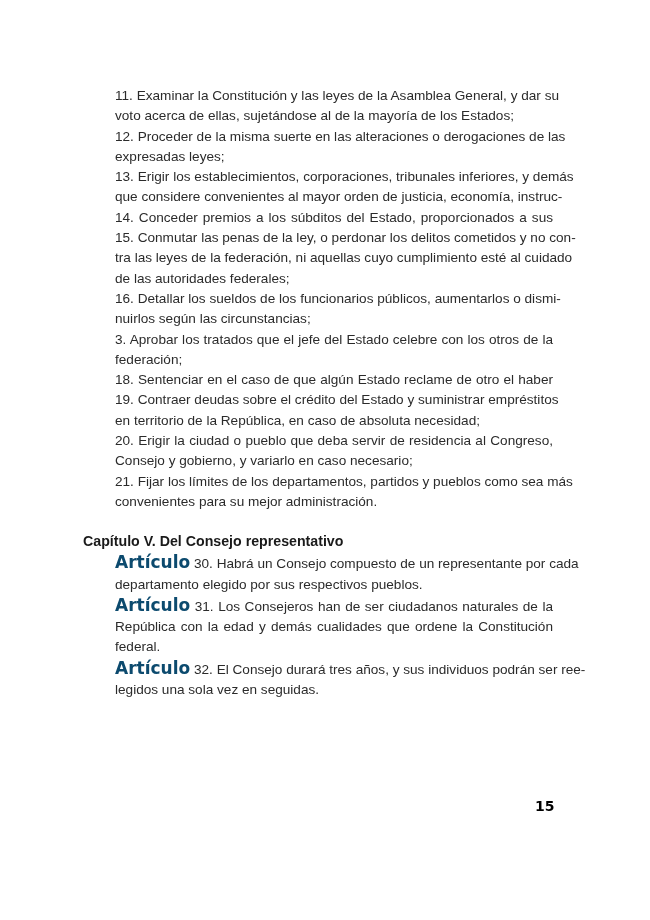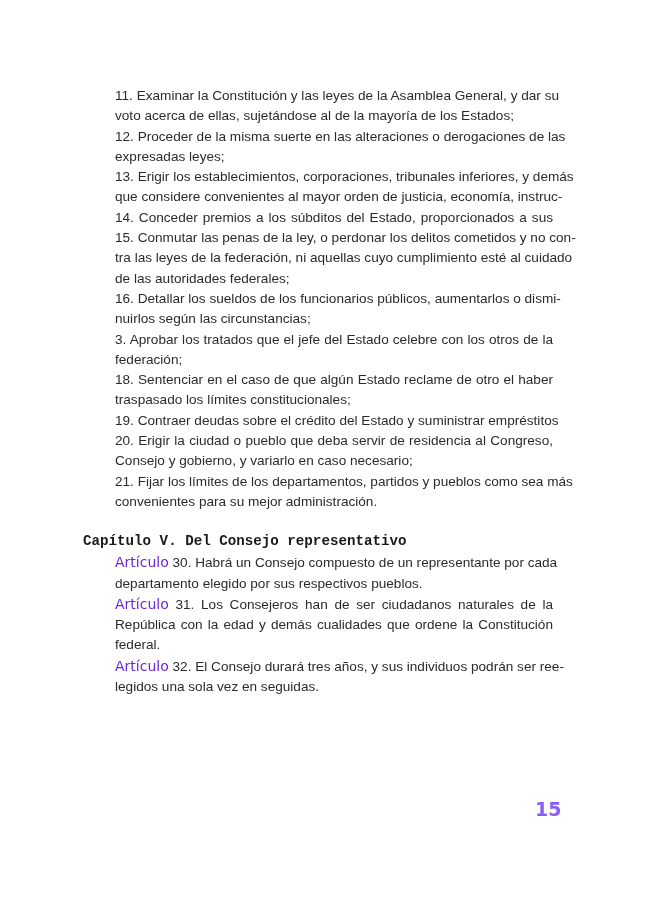--- a/index.html
+++ b/index.html
@@ -1,23 +1,23 @@
 <!DOCTYPE html>
 <html><head>
 <meta charset="utf-8">
 <style>
   html, body { margin: 0; padding: 0; background: #ffffff; }
   body { width: 650px; height: 920px; position: relative; overflow: hidden; }
   .page { position: absolute; left: 83px; top: 86px; width: 470px; color: #2b2b2b;
     font-family: "Liberation Sans", sans-serif; font-size: 13.6px; line-height: 20.3px; }
   .line { display: block; text-align: justify; text-align-last: justify; white-space: nowrap; margin-left: 32px; }
   .line.last { text-align-last: left; }
-  .heading { font-family: Liberation Mono, monospace; font-weight: bold; font-size: 14.2px; color: #1a1a1a; margin-top: 18px; line-height: 22px; display:block; }
-  .art { font-family: "DejaVu Sans", sans-serif; font-weight: normal; font-size: 14px; color: #6d28d9; }
-  .pagenum { position: absolute; left: 535px; top: 798px; font-family: "DejaVu Sans", sans-serif; font-weight: bold; font-size: 19px; color: #8b5cf6; }
+  .heading { font-family: Liberation Sans, sans-serif; font-weight: bold; font-size: 14.2px; color: #1a1a1a; margin-top: 18px; line-height: 22px; display:block; }
+  .art { font-family: "DejaVu Sans", sans-serif; font-weight: bold; font-size: 17px; color: #0c4a6e; }
+  .pagenum { position: absolute; left: 535px; top: 798px; font-family: "DejaVu Sans", sans-serif; font-weight: bold; font-size: 14px; color: #000000; }
 </style>
 </head>
 <body>
 
 <div class="page">
   <div>
     <span class="line">11. Examinar la Constitución y las leyes de la Asamblea General, y dar su</span>
     <span class="line last">voto acerca de ellas, sujetándose al de la mayoría de los Estados;</span>
   </div>
   <div>
@@ -39,24 +39,24 @@
   <div>
     <span class="line">16. Detallar los sueldos de los funcionarios públicos, aumentarlos o dismi-</span>
     <span class="line last">nuirlos según las circunstancias;</span>
   </div>
   <div>
     <span class="line">3. Aprobar los tratados que el jefe del Estado celebre con los otros de la</span>
     <span class="line last">federación;</span>
   </div>
   <div>
     <span class="line">18. Sentenciar en el caso de que algún Estado reclame de otro el haber</span>
-    <span class="line last">traspasado los límites constitucionales;</span>
   </div>
   <div>
     <span class="line">19. Contraer deudas sobre el crédito del Estado y suministrar empréstitos</span>
+    <span class="line last">en territorio de la República, en caso de absoluta necesidad;</span>
   </div>
   <div>
     <span class="line">20. Erigir la ciudad o pueblo que deba servir de residencia al Congreso,</span>
     <span class="line last">Consejo y gobierno, y variarlo en caso necesario;</span>
   </div>
   <div>
     <span class="line">21. Fijar los límites de los departamentos, partidos y pueblos como sea más</span>
     <span class="line last">convenientes para su mejor administración.</span>
   </div>
 

